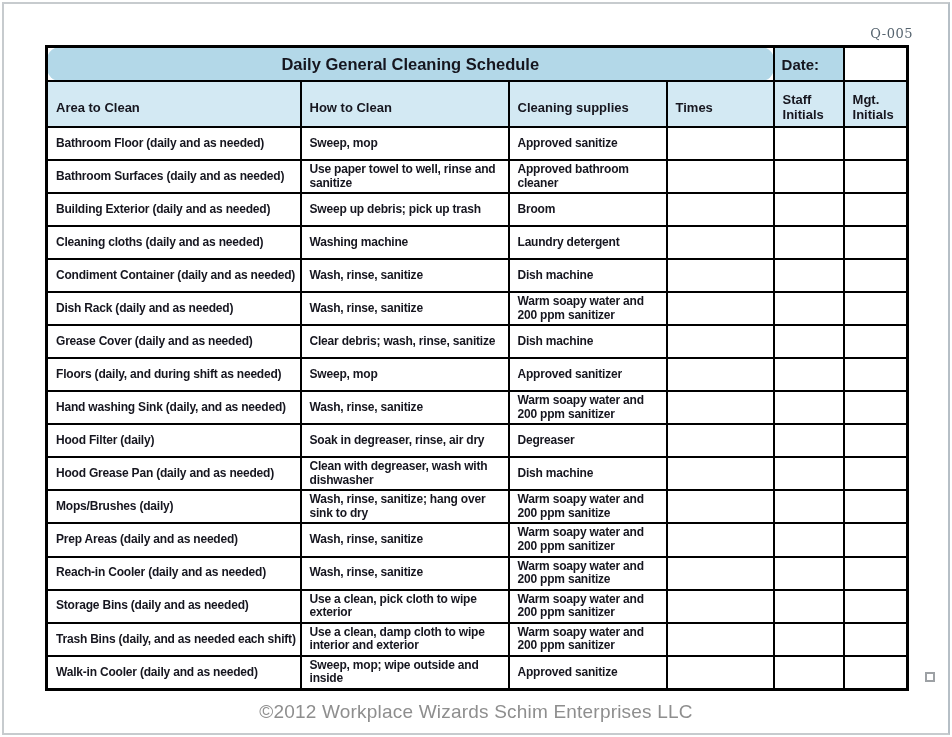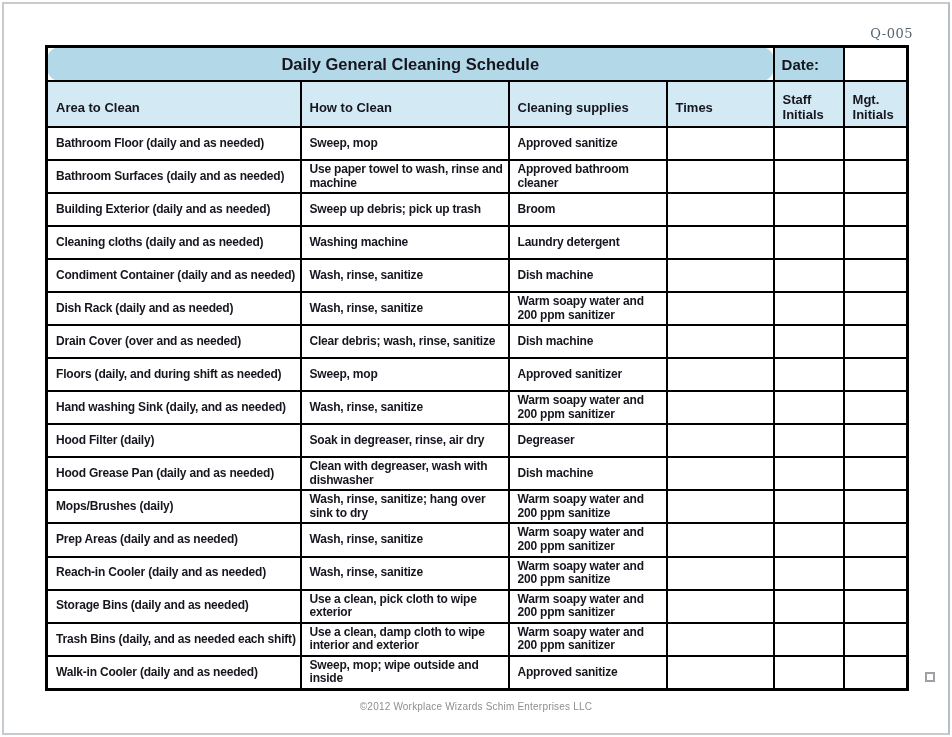--- a/index.html
+++ b/index.html
@@ -95,21 +95,21 @@
     height: 6px;
     background: #ffffff;
     border: 2px solid #9da1a5;
   }
   .footer {
     position: absolute;
     top: 701px;
     left: 0;
     width: 952px;
     text-align: center;
-    font-size: 10px;
+    font-size: 19px;
     color: var(--footer-text, #8e8e8e);
     letter-spacing: 0.2px;
   }
 </style>
 </head>
 <body>
 
 <div class="page">
   <div class="page-frame"></div>
 
@@ -143,21 +143,21 @@
         <tr class="body-row">
     <td class="c-area">Bathroom Floor (daily and as needed)</td>
     <td class="c-how">Sweep, mop</td>
     <td class="c-supplies">Approved sanitize</td>
     <td class="c-times"></td>
     <td class="c-staff"></td>
     <td class="c-mgt"></td>
   </tr>
         <tr class="body-row">
     <td class="c-area">Bathroom Surfaces (daily and as needed)</td>
-    <td class="c-how">Use paper towel to wash, rinse and machine</td>
+    <td class="c-how">Use paper towel to well, rinse and sanitize</td>
     <td class="c-supplies">Approved bathroom cleaner</td>
     <td class="c-times"></td>
     <td class="c-staff"></td>
     <td class="c-mgt"></td>
   </tr>
         <tr class="body-row">
     <td class="c-area">Building Exterior (daily and as needed)</td>
     <td class="c-how">Sweep up debris; pick up trash</td>
     <td class="c-supplies">Broom</td>
     <td class="c-times"></td>
@@ -182,21 +182,21 @@
   </tr>
         <tr class="body-row">
     <td class="c-area">Dish Rack (daily and as needed)</td>
     <td class="c-how">Wash, rinse, sanitize</td>
     <td class="c-supplies">Warm soapy water and 200 ppm sanitizer</td>
     <td class="c-times"></td>
     <td class="c-staff"></td>
     <td class="c-mgt"></td>
   </tr>
         <tr class="body-row">
-    <td class="c-area">Drain Cover (over and as needed)</td>
+    <td class="c-area">Grease Cover (daily and as needed)</td>
     <td class="c-how">Clear debris; wash, rinse, sanitize</td>
     <td class="c-supplies">Dish machine</td>
     <td class="c-times"></td>
     <td class="c-staff"></td>
     <td class="c-mgt"></td>
   </tr>
         <tr class="body-row">
     <td class="c-area">Floors (daily, and during shift as needed)</td>
     <td class="c-how">Sweep, mop</td>
     <td class="c-supplies">Approved sanitizer</td>

